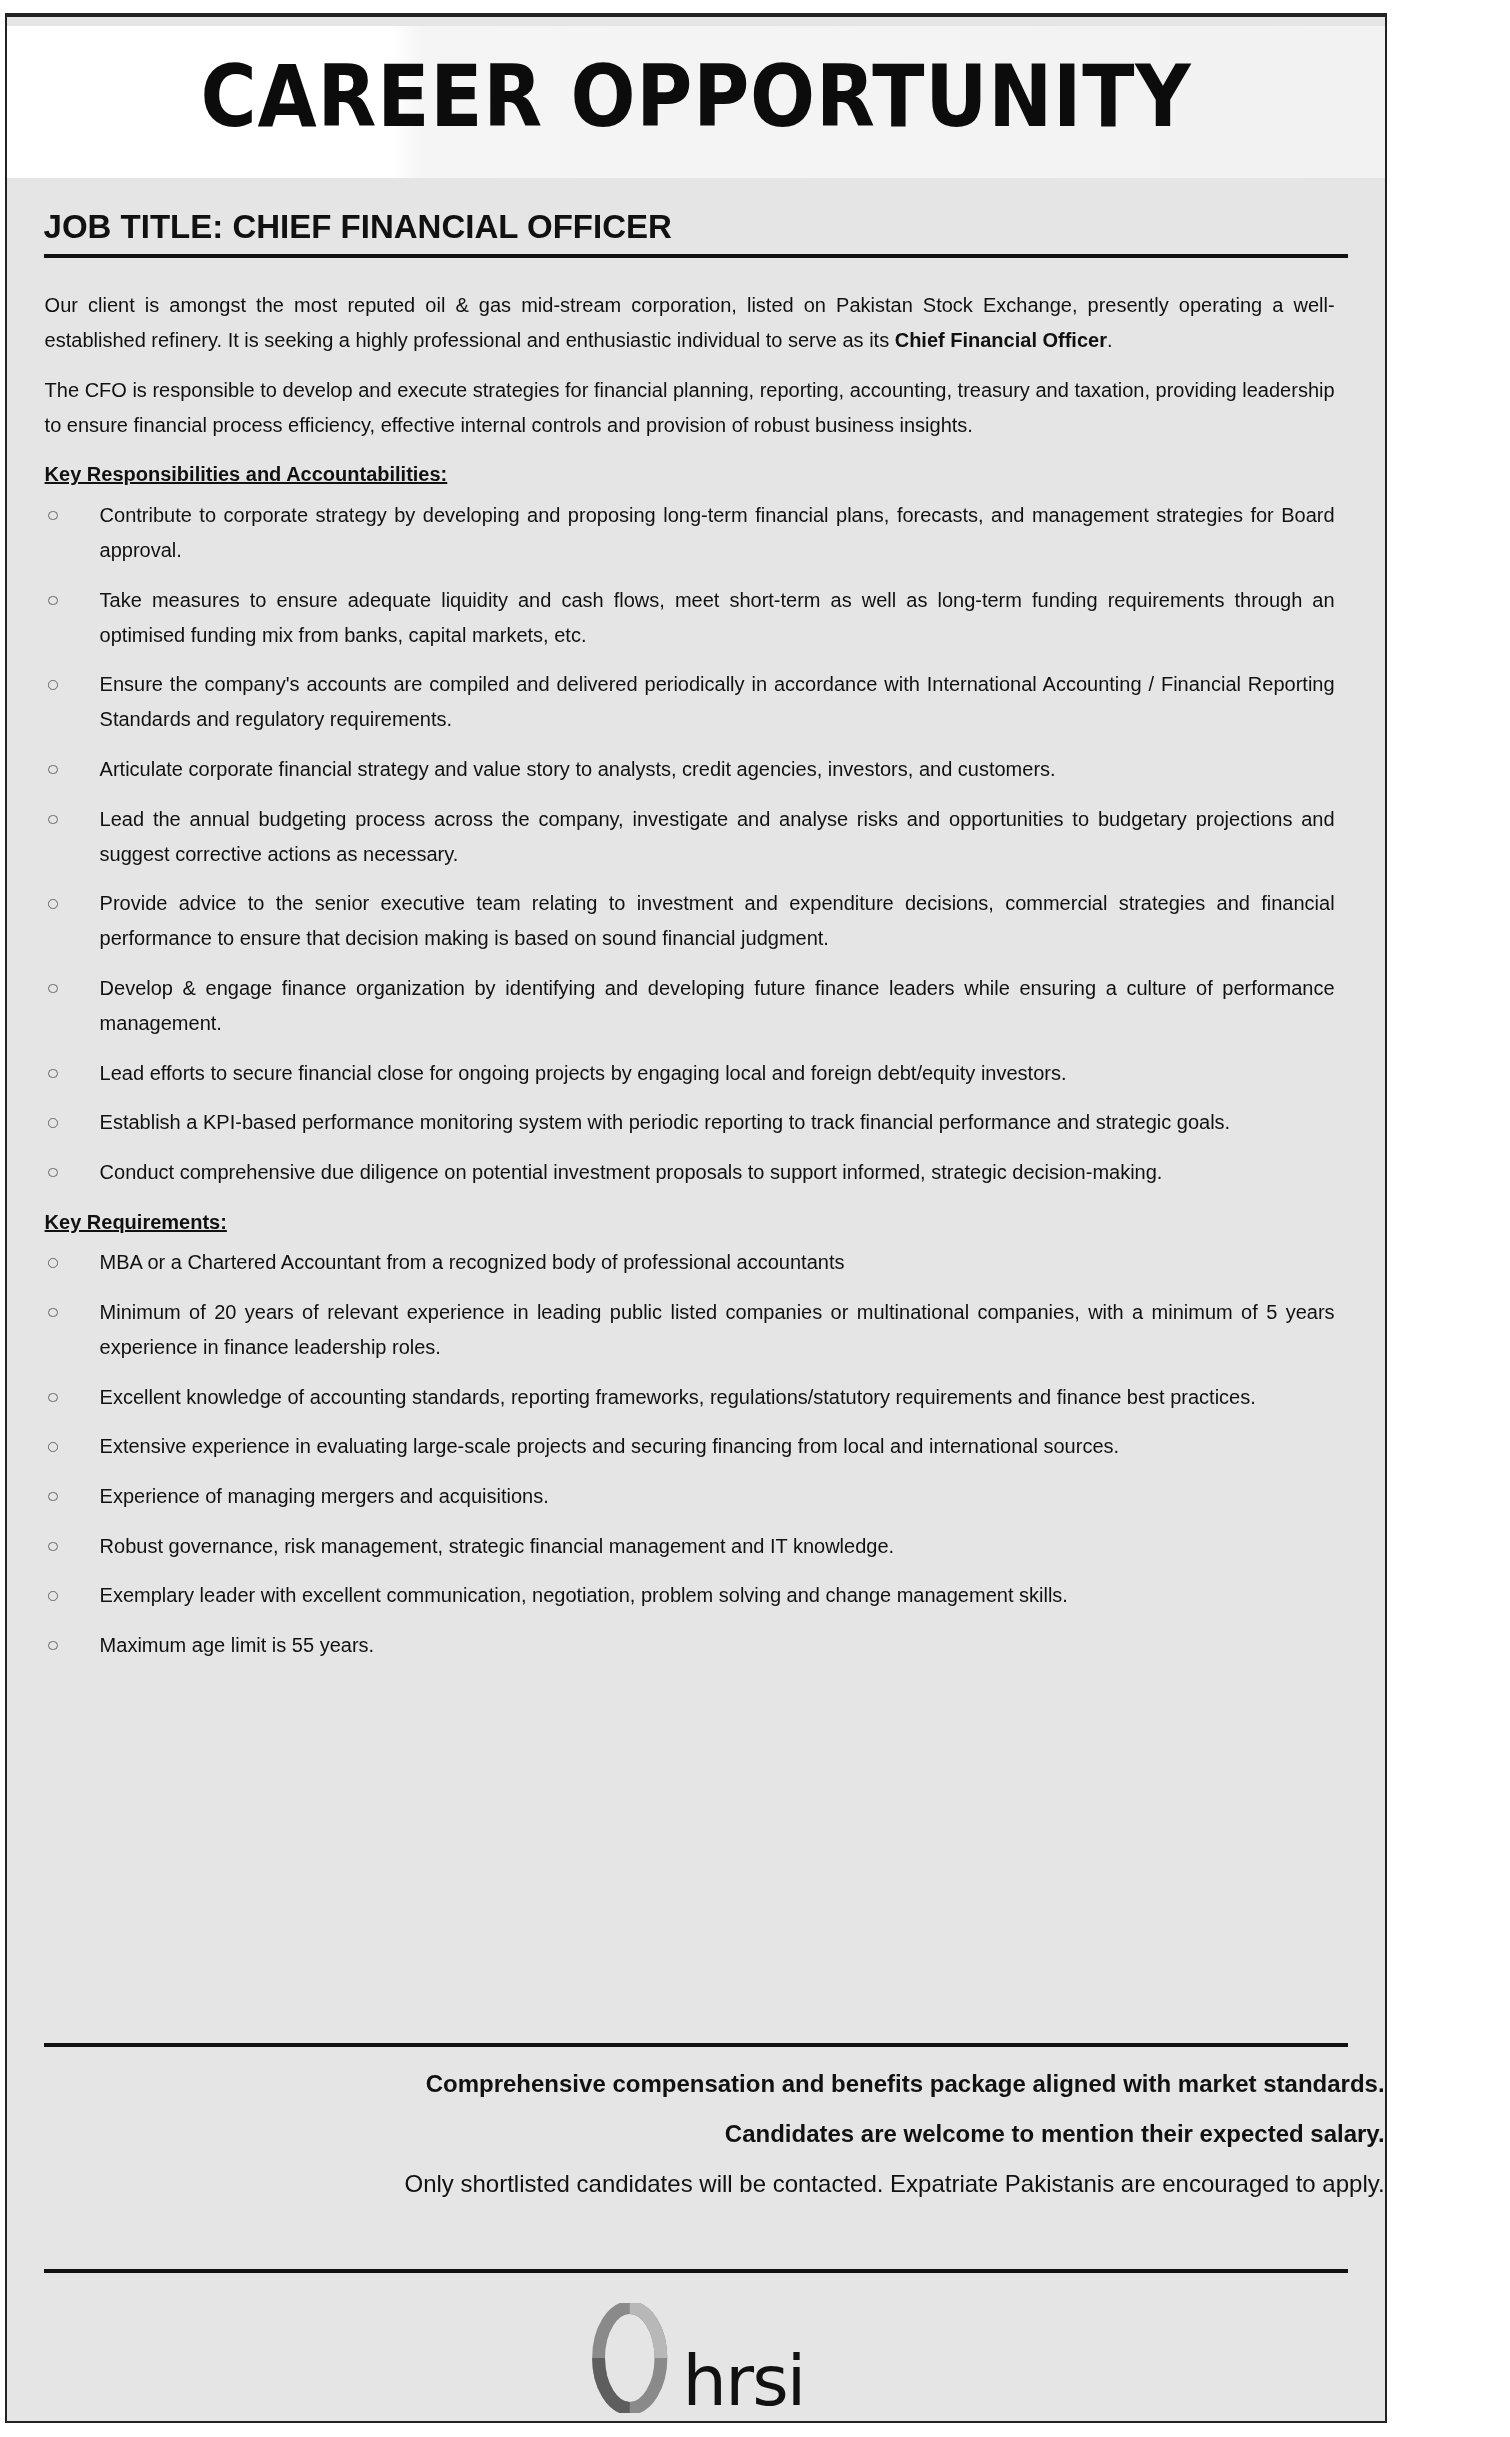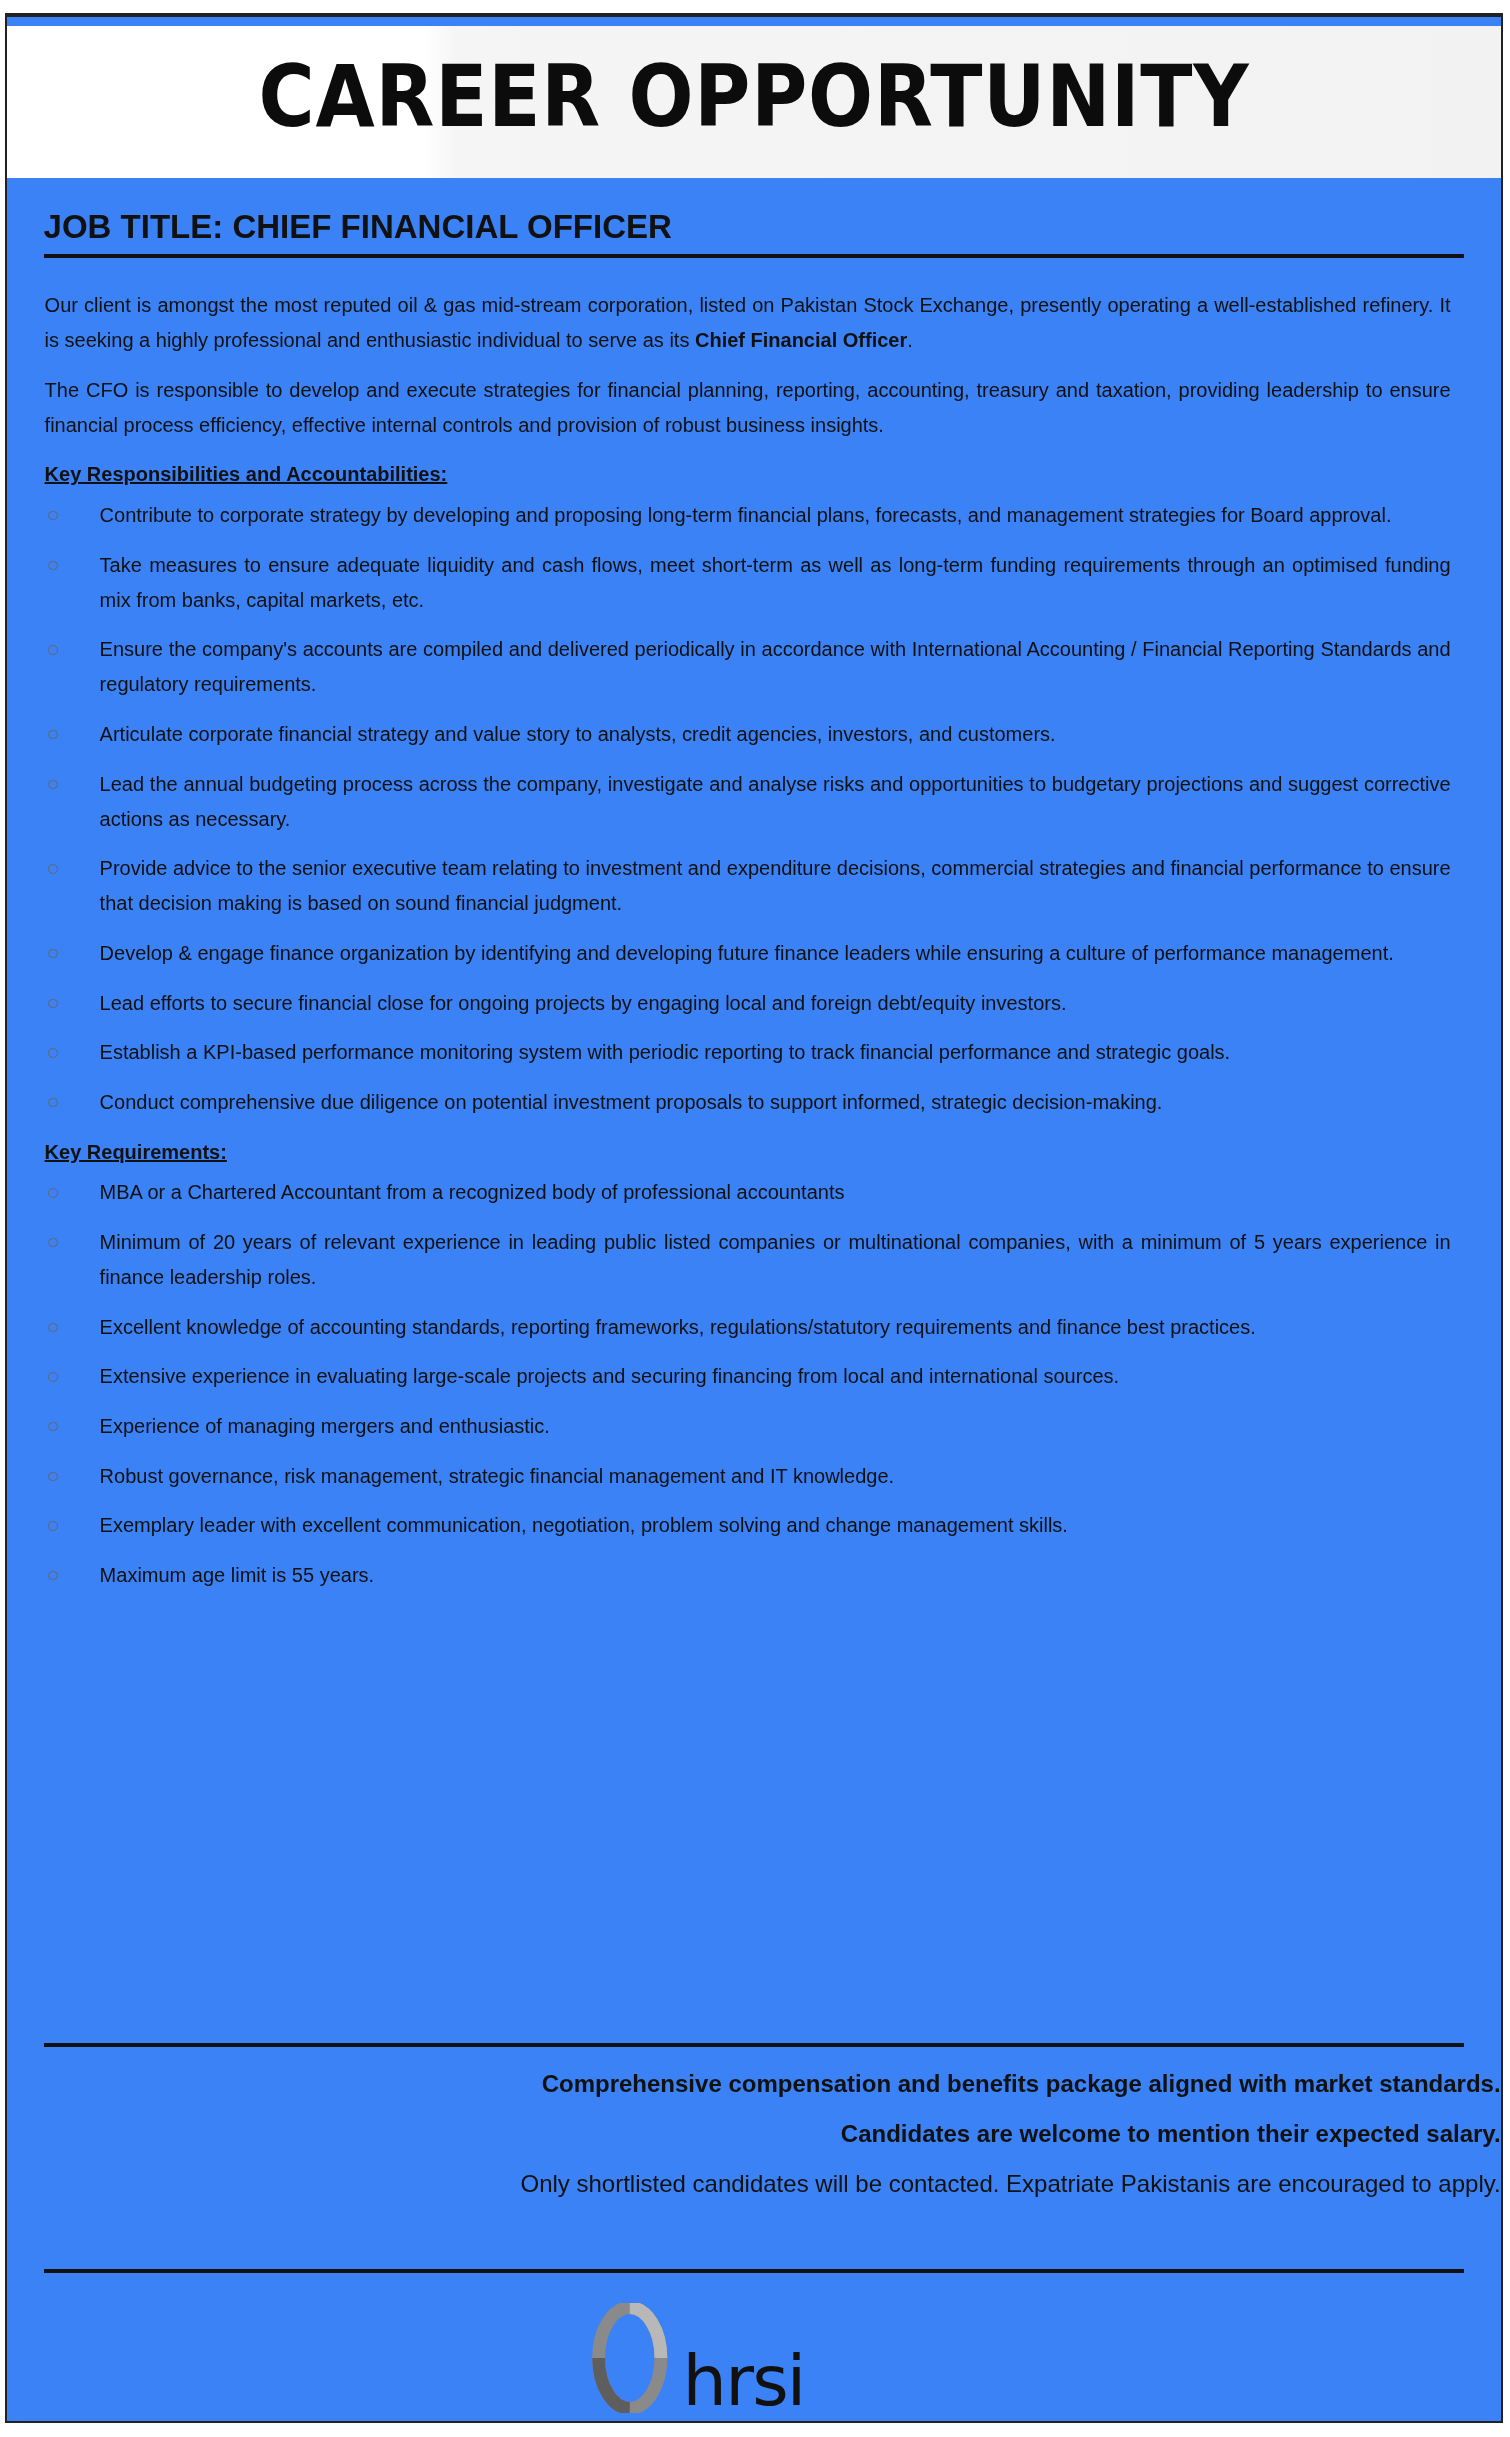--- a/index.html
+++ b/index.html
@@ -1,17 +1,17 @@
 <!DOCTYPE html>
 <html style="font-size:14.7px"><head>
 <meta charset="utf-8">
 <style>
   html, body { margin: 0; padding: 0; background: #ffffff; }
   body { width: 1511px; height: 2438px; position: relative; font-family: "Liberation Sans", sans-serif; color: #111; }
-  .frame { position: absolute; left: 4.6px; top: 13px; width: 1498px; height: 2410px; border: 2.8px solid #222; border-top-width: 4.6px; box-sizing: border-box; background: #3b82f6; }
+  .frame { position: absolute; left: 4.6px; top: 13px; width: 1382px; height: 2410px; border: 2.8px solid #222; border-top-width: 4.6px; box-sizing: border-box; background: #e5e5e5; }
   .banner { position: absolute; left: 0; right: 0; top: 9.2px; height: 152px; background: linear-gradient(90deg, #ffffff 0%, #ffffff 28%, #f5f5f5 30%, #f2f2f2 100%); }
   .big-title { position: absolute; left: 0; right: 0; top: 37px; text-align: center; font-family: "DejaVu Sans", sans-serif; font-weight: bold; font-size: 85px; letter-spacing: 0.9px; color: #0c0c0c; line-height: 1; transform: scaleX(0.9); }
   .jobtitle { position: absolute; left: 37px; top: 193px; font-size: 33px; line-height: 1; white-space: nowrap; }
   .jobtitle .lbl { font-weight: bold; }
   .jobtitle .val { font-weight: bold; }
   .rule { position: absolute; left: 37px; right: 37px; height: 3.7px; background: #111; }
   .content { position: absolute; left: 38px; right: 50px; top: 271px; font-size: 20px; line-height: 35px; }
   .para { text-align: justify; margin: 0 0 14.7px 0; }
   .para b { font-weight: bold; }
   .section-head { font-weight: bold; text-decoration: underline; margin: 0 0 5.5px 0; }
@@ -55,21 +55,21 @@
       <li><span class="bullet"></span><span>Establish a KPI-based performance monitoring system with periodic reporting to track financial performance and strategic goals.</span></li>
       <li><span class="bullet"></span><span>Conduct comprehensive due diligence on potential investment proposals to support informed, strategic decision-making.</span></li>
     </ul>
 
     <div class="section-head">Key Requirements:</div>
     <ul class="bullets">
       <li><span class="bullet"></span><span>MBA or a Chartered Accountant from a recognized body of professional accountants</span></li>
       <li><span class="bullet"></span><span>Minimum of 20 years of relevant experience in leading public listed companies or multinational companies, with a minimum of 5 years experience in finance leadership roles.</span></li>
       <li><span class="bullet"></span><span>Excellent knowledge of accounting standards, reporting frameworks, regulations/statutory requirements and finance best practices.</span></li>
       <li><span class="bullet"></span><span>Extensive experience in evaluating large-scale projects and securing financing from local and international sources.</span></li>
-      <li><span class="bullet"></span><span>Experience of managing mergers and enthusiastic.</span></li>
+      <li><span class="bullet"></span><span>Experience of managing mergers and acquisitions.</span></li>
       <li><span class="bullet"></span><span>Robust governance, risk management, strategic financial management and IT knowledge.</span></li>
       <li><span class="bullet"></span><span>Exemplary leader with excellent communication, negotiation, problem solving and change management skills.</span></li>
       <li><span class="bullet"></span><span>Maximum age limit is 55 years.</span></li>
     </ul>
   </div>
 
   <div class="rule" style="top:2026px;"></div>
 
   <div class="footer-block">
     <p class="bold">Comprehensive compensation and benefits package aligned with market standards.</p>

